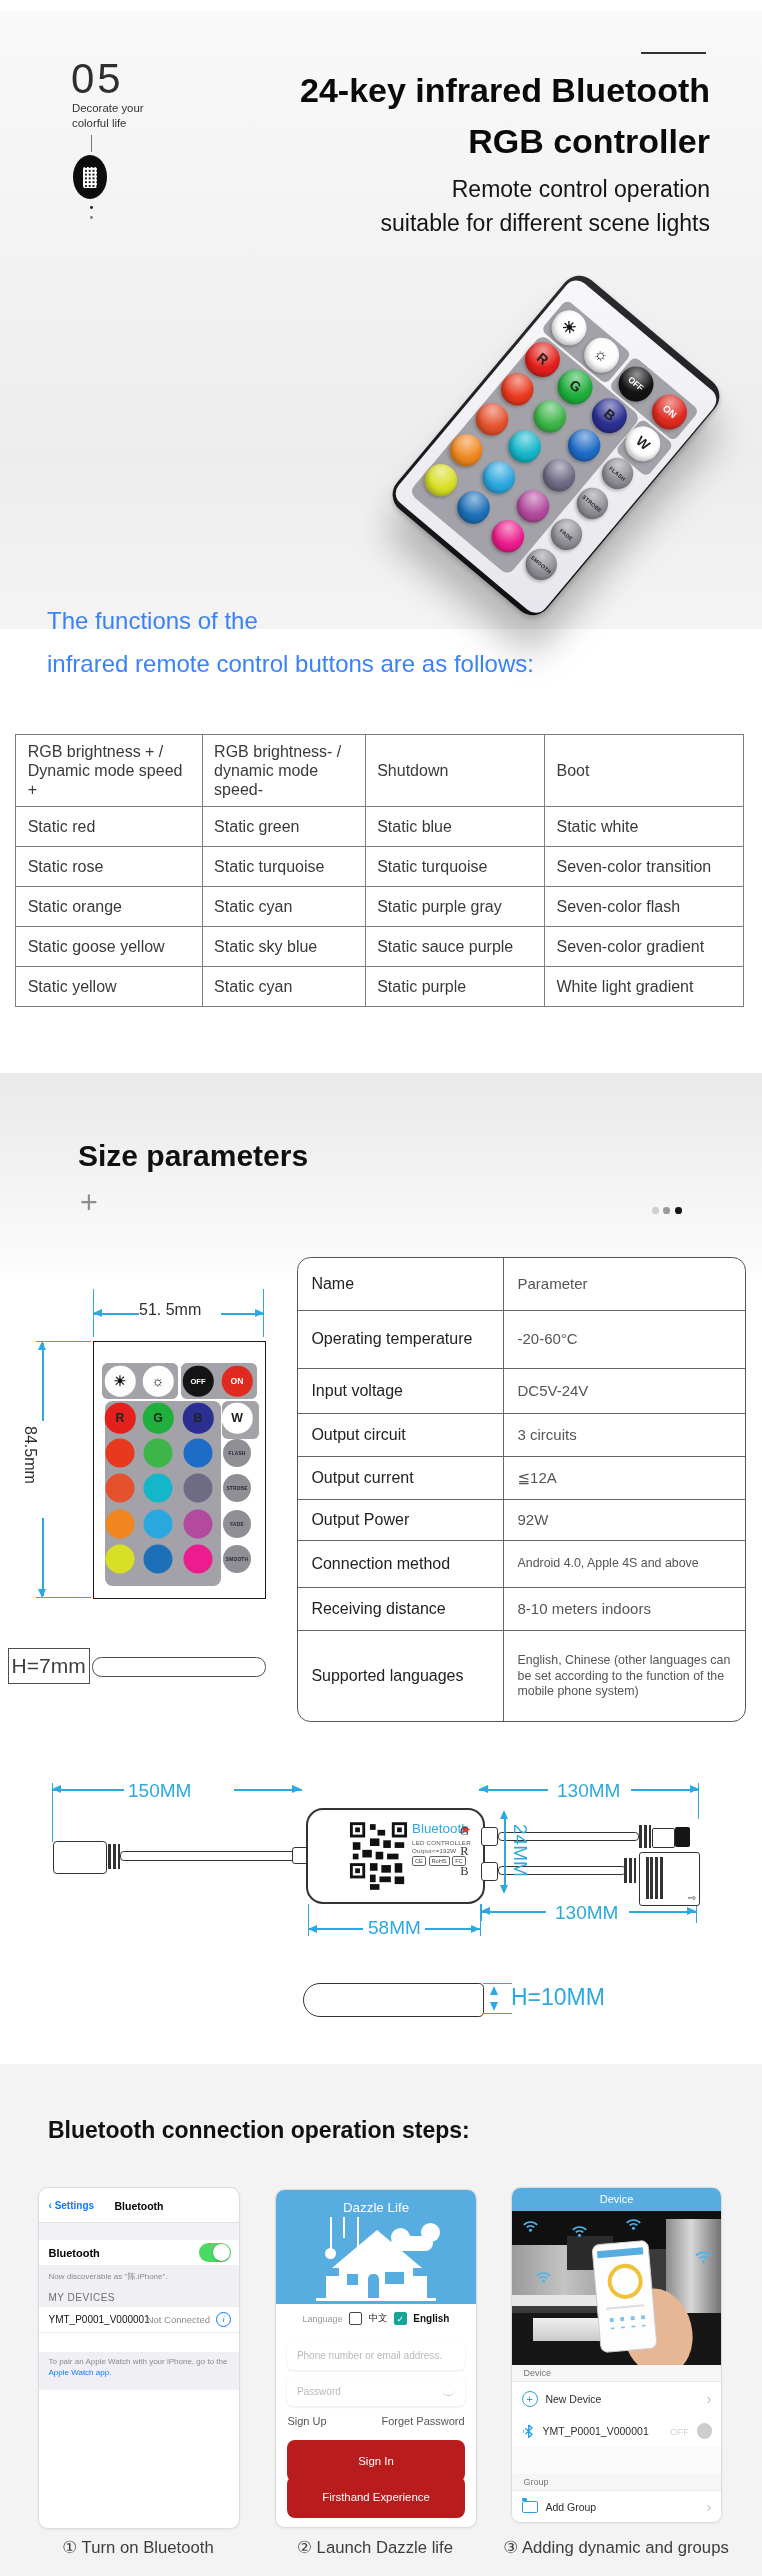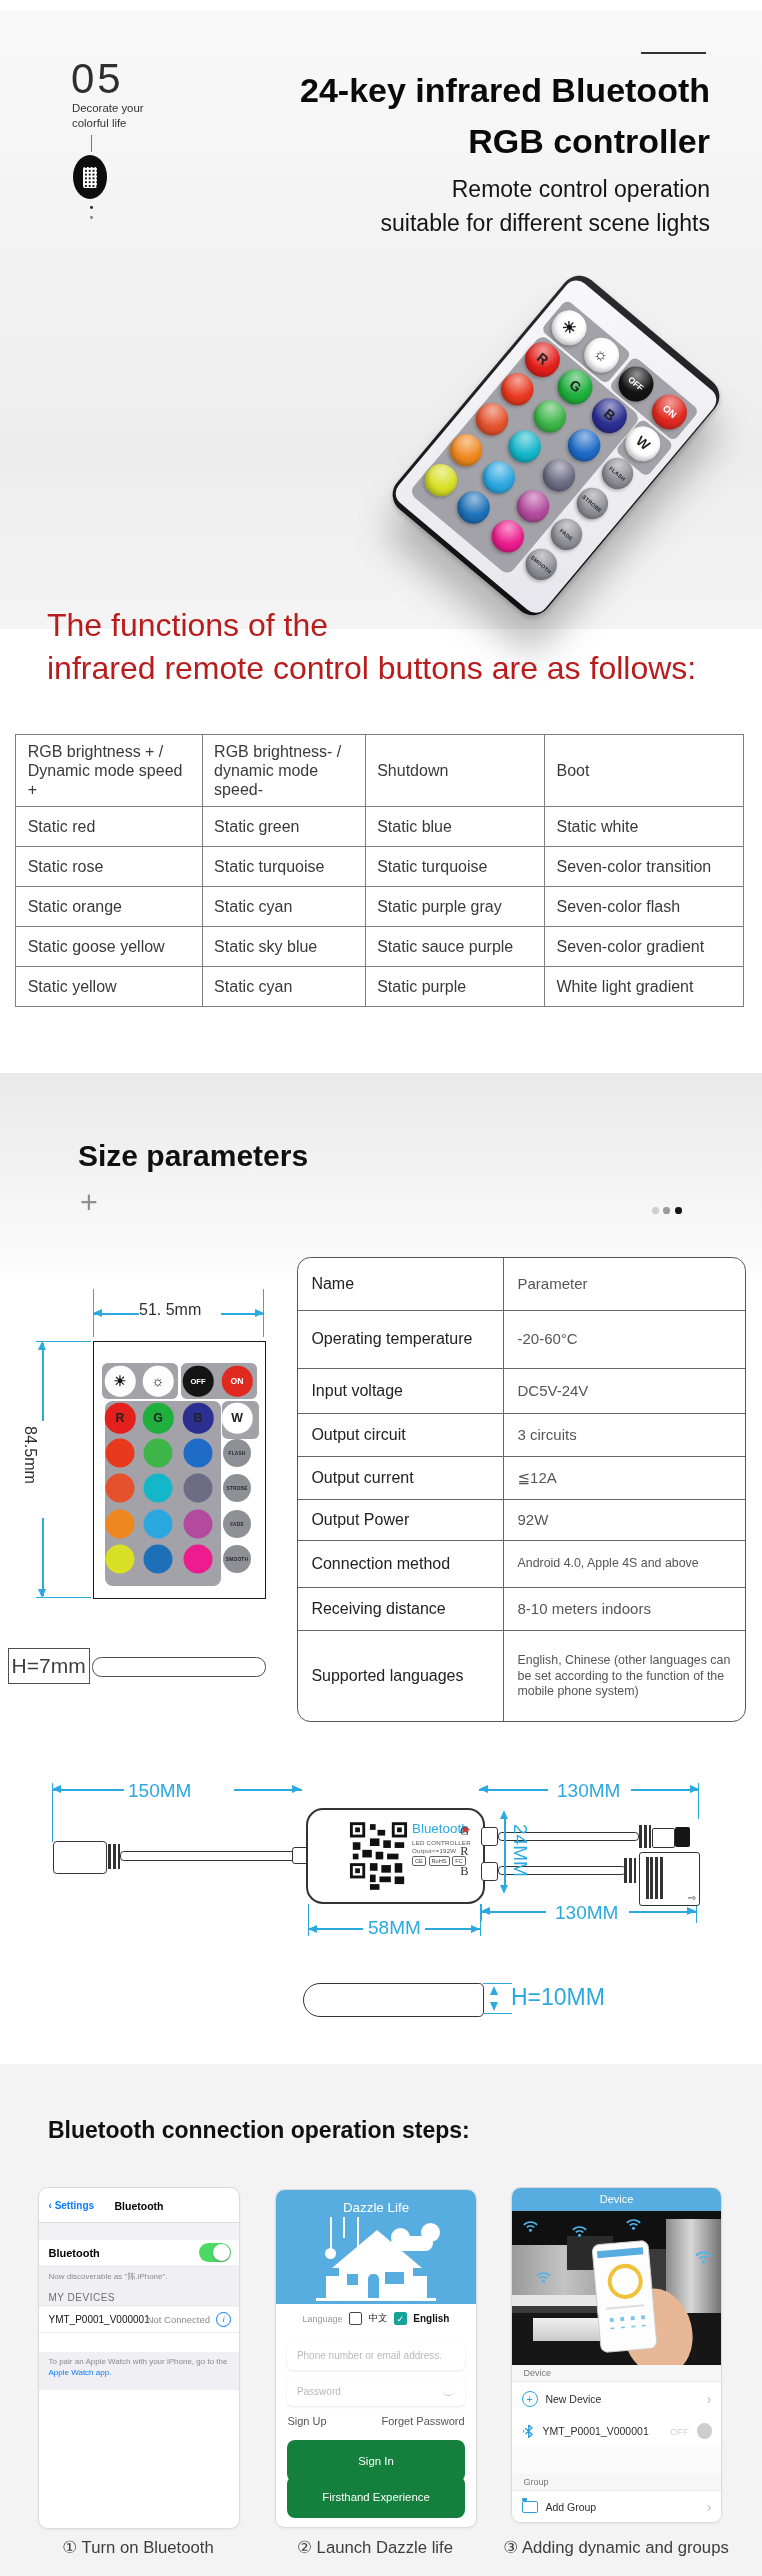--- a/index.html
+++ b/index.html
@@ -36,21 +36,21 @@
      font-weight:bold;transform:translate(-50%,-50%);}
   .c32{width:30.5px;height:30.5px;font-size:12.4px;color:#222;}
   .c30{width:29px;height:29px;}
   .cfn{width:28px;height:28px;background:#8f8f96;font-size:4.8px;letter-spacing:0.2px;color:#26262b;}
   .sunbtn{background:#fdfdfd;font-size:14.3px;color:#111;}
   .offbtn{background:#141414;color:#fff;font-size:7.6px;}
   .onbtn{background:#e02a20;color:#fff;font-size:8.6px;}
   .photo-v .c{box-shadow:inset 0 -2.9px 4.8px rgba(0,0,0,.28), 0 1.9px 2.9px rgba(0,0,0,.25);
      background-image:radial-gradient(circle at 35% 28%, rgba(255,255,255,.55), rgba(255,255,255,0) 52%);}
   
-  .f-line{left:47px;font-size:32px;color:#b91c1c;}
+  .f-line{left:47px;font-size:24px;color:#3b82f6;}
   table.ftable{position:absolute;left:15.3px;top:734px;width:729px;border-collapse:collapse;}
   table.ftable td{border:1px solid #7e7e7e;font-size:16px;color:#3a3a3a;padding:3.8px 5.7px 3.8px 11.4px;
      vertical-align:middle;line-height:1.2;}
   table.ftable tr.hd td{height:63px;}
   table.ftable tr.dr td{height:31.5px;}
   
   .size-bg{top:1073px;left:0;width:763px;height:200px;
      background:linear-gradient(180deg,#e9e9e9,#fcfcfc);}
   .s-head{left:78px;top:1139px;font-size:30px;font-weight:700;color:#101010;}
   .s-plus{left:80px;top:1185px;font-size:30.5px;font-weight:300;color:#8f8f8f;}
@@ -112,21 +112,21 @@
      box-shadow:0 1px 1.9px rgba(0,0,0,.3);}
   .info-i{position:absolute;right:7.6px;width:13.4px;height:13.4px;border:1.4px solid #0a7aff;border-radius:50%;
      color:#0a7aff;font-size:8.6px;display:flex;align-items:center;justify-content:center;
      font-family:"Liberation Serif",serif;font-style:italic;}
   
   .p2head{position:absolute;top:0;left:0;right:0;height:114px;background:#58ade0;}
   .p2title{position:absolute;top:9.5px;left:0;right:0;text-align:center;color:#fff;font-size:13.4px;}
   .p2input{position:absolute;left:11.4px;right:11.4px;height:29px;background:#fff;border-radius:5.7px;
      box-shadow:0 1px 2.9px rgba(0,0,0,.10);font-size:10px;color:#b9b9b9;display:flex;align-items:center;
      padding-left:9.5px;box-sizing:border-box;}
-  .p2btn{position:absolute;left:11.4px;right:11.4px;height:42px;background:#15803d;border-radius:8px;
+  .p2btn{position:absolute;left:11.4px;right:11.4px;height:42px;background:#b91c1c;border-radius:8px;
      color:#fff;font-size:11.4px;display:flex;align-items:center;justify-content:center;}
   .chk{width:10.5px;height:10.5px;border:1.4px solid #444;border-radius:1.9px;background:#fff;}
   .chk.on{background:#17a398;border-color:#17a398;color:#fff;font-size:8.6px;display:flex;
      align-items:center;justify-content:center;}
   .eye{width:13.4px;height:6.7px;border-bottom:1.9px solid #c4c4c4;border-radius:0 0 11.4px 11.4px;}
   
   .house *{position:absolute;}
   .hw{background:#fff;}
   
   .p3head{position:absolute;top:0;left:0;right:0;height:23px;background:#58ade0;color:#fff;

